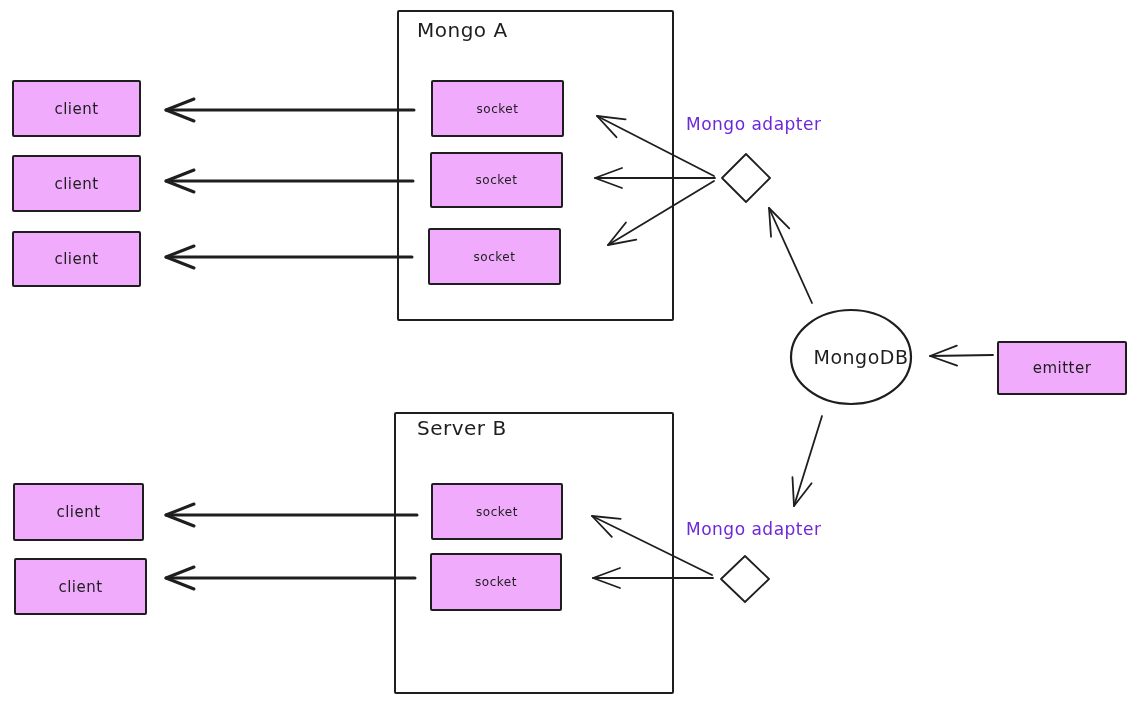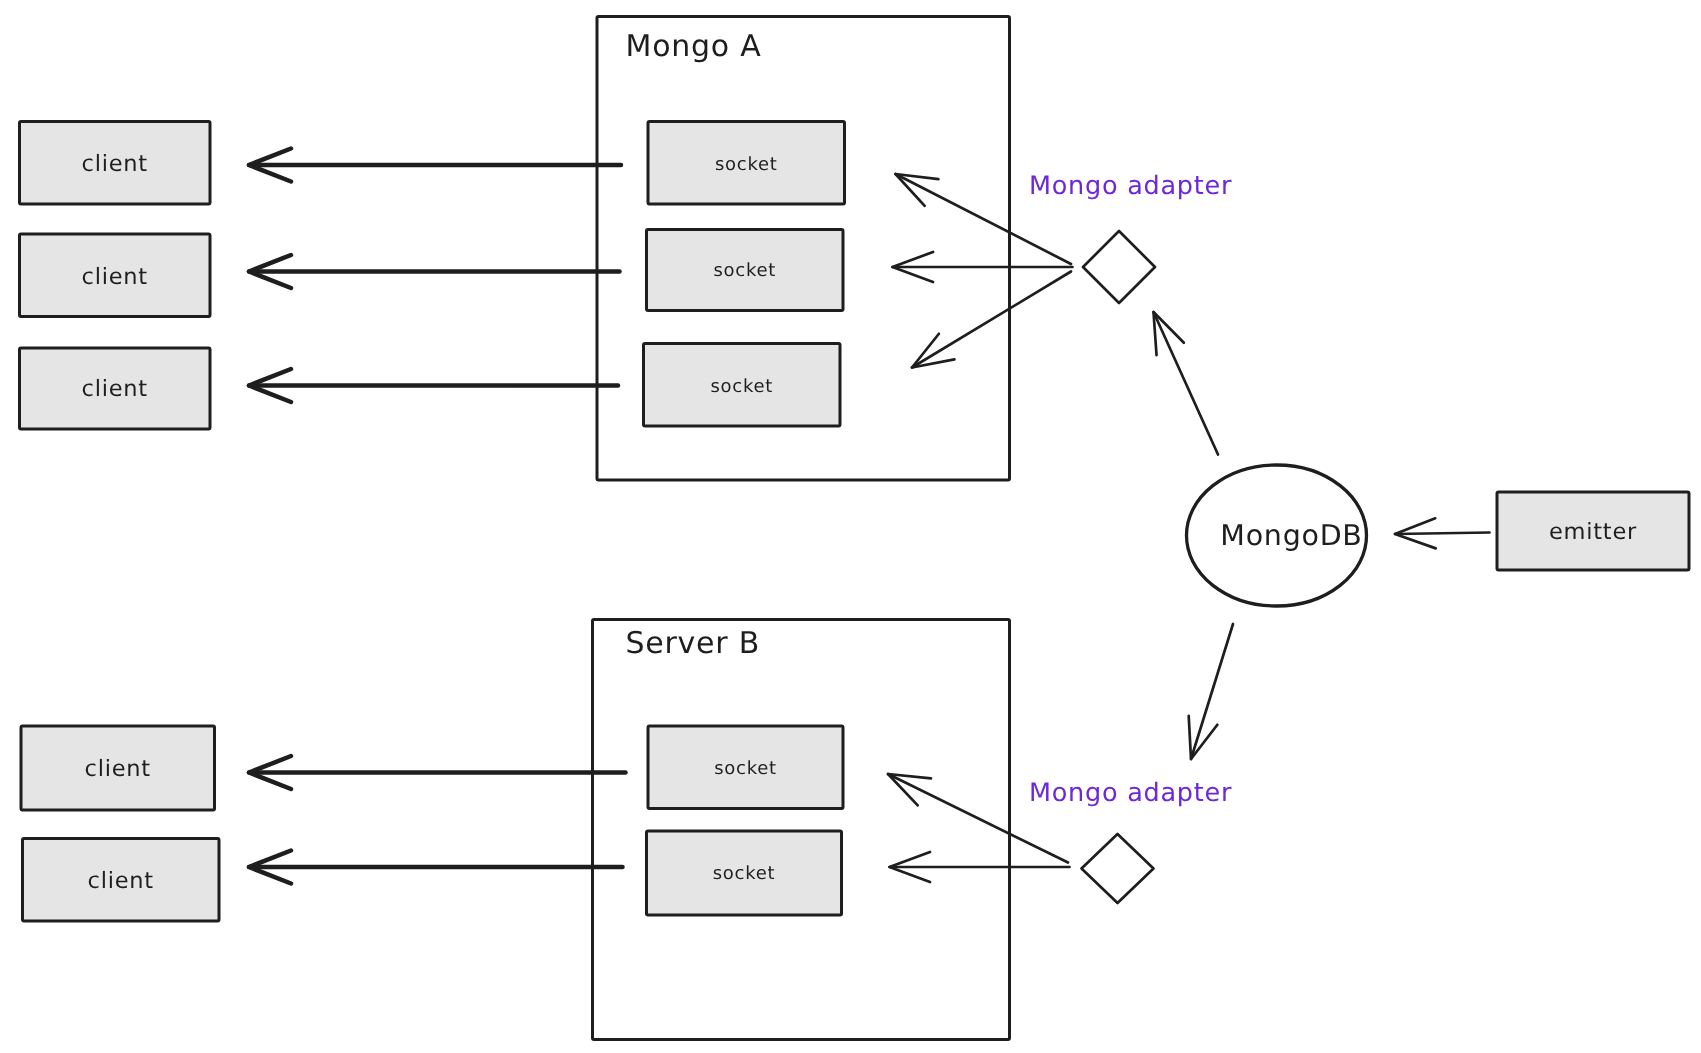--- a/index.html
+++ b/index.html
@@ -20,21 +20,21 @@
     position: absolute;
     left: 0;
     top: 0;
     width: 1134px;
     height: 702px;
   }
   .box {
     position: absolute;
     border: 2px solid #1e1e1e;
     border-radius: 2px;
-    background: #e5e5e5;
+    background: #f0abfc;
     display: flex;
     align-items: center;
     justify-content: center;
     box-sizing: border-box;
   }
   .server {
     border-width: 2px;
     background: transparent;
     display: block;
   }
@@ -127,21 +127,21 @@
     <span class="label socket-label">socket</span>
   </div>
   <div class="box" style="left:428px; top:228px; width:133px; height:57px;">
     <span class="label socket-label">socket</span>
   </div>
 
   <div class="adapter-label" style="left:686px; top:114px;">Mongo adapter</div>
 
   <div class="db-label" style="left:791px; top:346px; width:140px;">MongoDB</div>
 
-  <div class="box" style="left:997px; top:327px; width:130px; height:54px;">
+  <div class="box" style="left:997px; top:341px; width:130px; height:54px;">
     <span class="label">emitter</span>
   </div>
 
   <div class="box server" style="left:394px; top:412px; width:280px; height:282px;"></div>
   <div class="server-title" style="left:417px; top:416px;">Server B</div>
 
   <div class="box" style="left:431px; top:483px; width:132px; height:57px;">
     <span class="label socket-label">socket</span>
   </div>
   <div class="box" style="left:430px; top:553px; width:132px; height:58px;">

